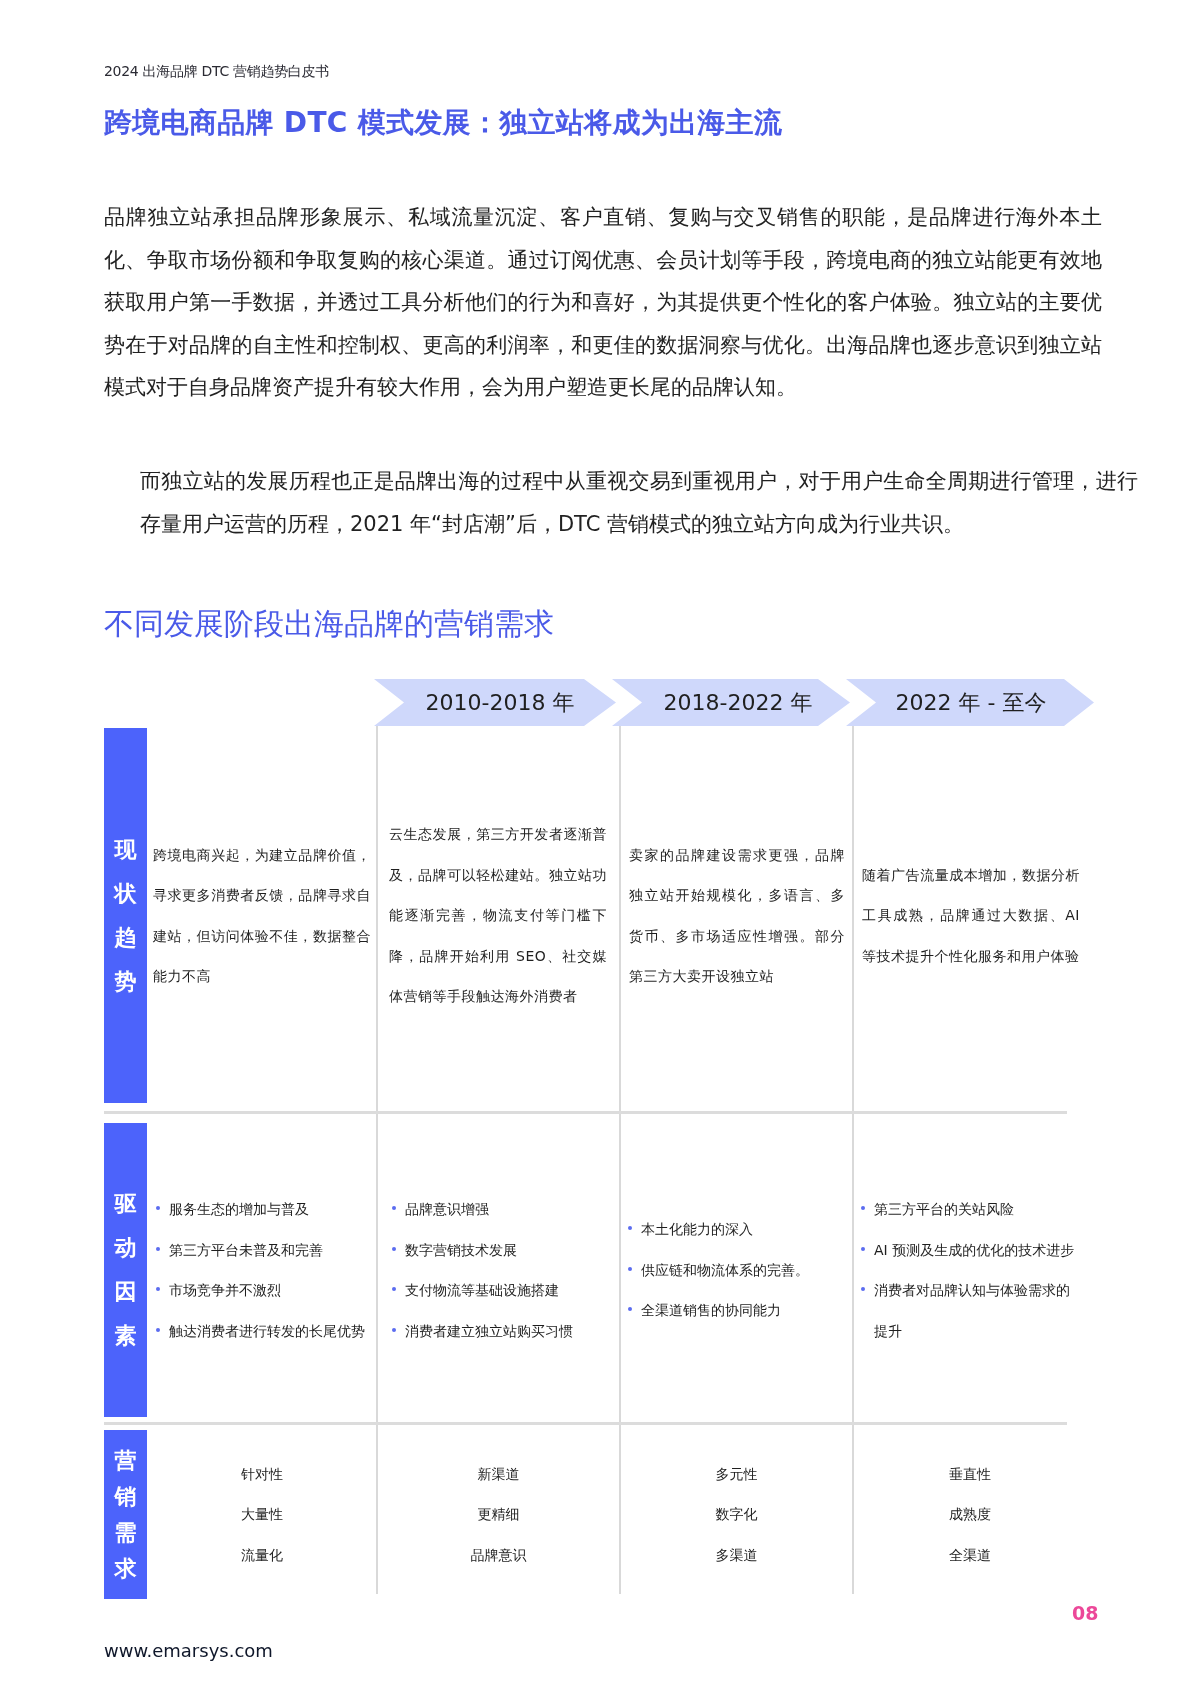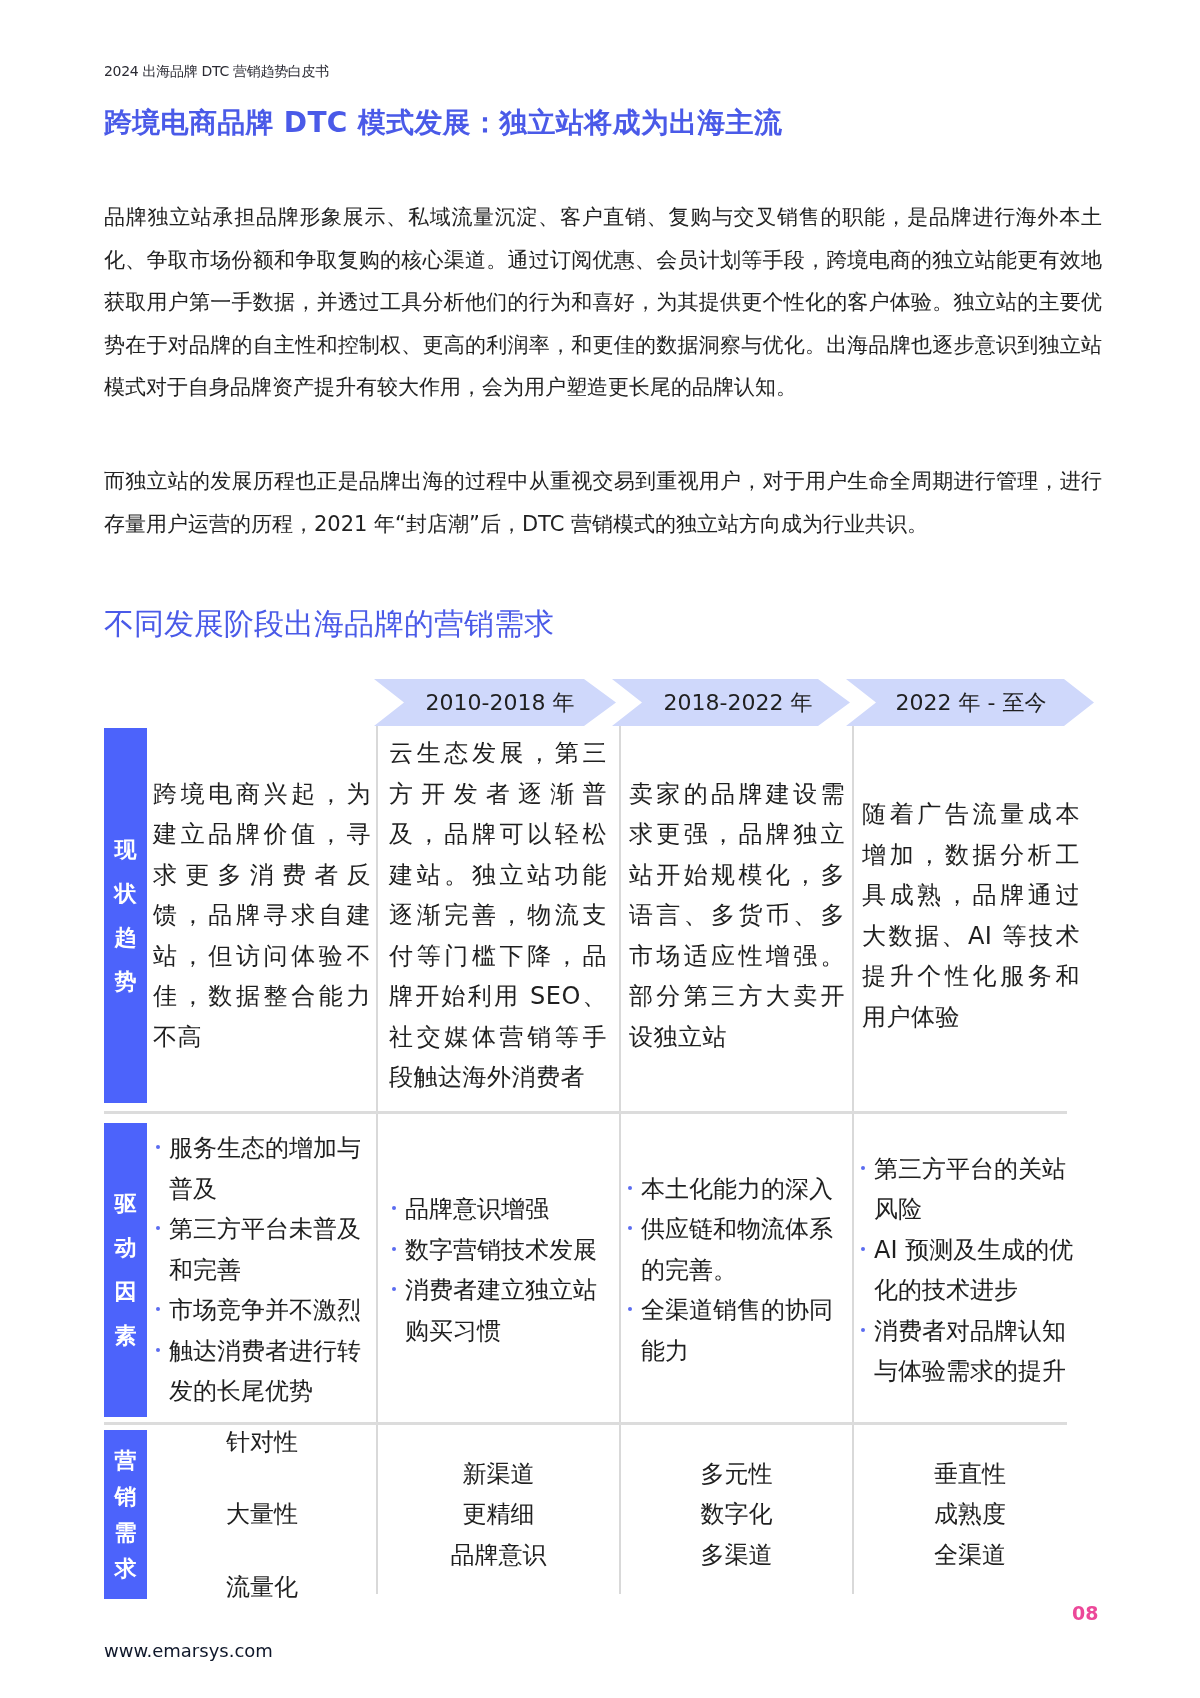--- a/index.html
+++ b/index.html
@@ -3,38 +3,38 @@
 <meta charset="utf-8">
 <style>
   html, body { margin: 0; padding: 0; background: #ffffff; }
   body { width: 1200px; height: 1698px; position: relative; overflow: hidden;
          font-family: "DejaVu Sans", "Liberation Sans", sans-serif; color: #1f1f1f; }
   .abs { position: absolute; }
   .running-head { left: 104px; top: 63px; font-size: 14px; color: #2a2a33; letter-spacing: -0.3px; text-align: right; }
   .page-title { left: 104px; top: 104px; font-size: 28px; font-weight: bold; color: #4a5ae8; letter-spacing: 0.3px; white-space: nowrap; }
   .body-text { left: 104px; width: 998px; font-size: 21px; line-height: 42.5px; color: #222; text-align: justify; margin: 0; }
   .p1 { top: 196px; }
-  .p2 { top: 460px; }
+  .p2 { top: 460px; margin-left: 36px; }
   .section-title { left: 104px; top: 604px; font-size: 30px; color: #4a5ae8; white-space: nowrap; }
 
   
   .tl-header { left: 148px; top: 679px; width: 950px; height: 47px; }
   .tl-seg { position: absolute; top: 0; height: 47px; background: #cfd8fb; display: flex; align-items: center; justify-content: center;
             font-size: 22px; color: #1f1f1f; }
   .tl-seg span { position: relative; }
 
   
   .side-bar { left: 104px; width: 43px; background: #4c63fb; color: #fff; display: flex; flex-direction: column;
               align-items: center; justify-content: center; font-size: 22px; line-height: 44px; font-weight: bold; }
   .side-bar.r3 { line-height: 36px; }
 
   .vline { width: 2px; background: #d9d9d9; }
   .hline { height: 3px; background: #dcdcdc; left: 104px; width: 963px; }
 
-  .cell { font-size: 24px; color: #1f1f1f; display: flex; flex-direction: column; justify-content: center; }
+  .cell { font-size: 14px; color: #1f1f1f; display: flex; flex-direction: column; justify-content: center; }
   .cell-text { line-height: 40.5px; letter-spacing: 0.5px; text-align: justify; }
   .bullets { list-style: none; margin: 0; padding: 0; line-height: 40.5px; }
   .bullets li { position: relative; padding-left: 14px; }
   .bullets li::before { content: ""; position: absolute; left: 1px; top: 17px; width: 4px; height: 4px; border-radius: 50%; background: #5b6cf0; }
   .needs { align-items: center; text-align: center; line-height: 40.5px; }
 
   .page-num { left: 1072px; top: 1602px; font-size: 19px; font-weight: bold; color: #ec4899; }
   .footer-url { left: 104px; top: 1640px; font-size: 18px; color: #0f172a; }
 </style>
 </head>
@@ -103,39 +103,40 @@
     <li>服务生态的增加与普及</li>
     <li>第三方平台未普及和完善</li>
     <li>市场竞争并不激烈</li>
     <li>触达消费者进行转发的长尾优势</li>
   </ul>
 </div>
 <div class="abs cell" style="left:391px; top:1123px; width:218px; height:294px;justify-content:center;">
   <ul class="bullets">
     <li>品牌意识增强</li>
     <li>数字营销技术发展</li>
+    <li>支付物流等基础设施搭建</li>
     <li>消费者建立独立站购买习惯</li>
   </ul>
 </div>
 <div class="abs cell" style="left:627px; top:1123px; width:220px; height:294px;">
   <ul class="bullets">
     <li>本土化能力的深入</li>
     <li>供应链和物流体系的完善。</li>
     <li>全渠道销售的协同能力</li>
   </ul>
 </div>
 <div class="abs cell" style="left:860px; top:1123px; width:220px; height:294px;">
   <ul class="bullets">
     <li>第三方平台的关站风险</li>
     <li>AI 预测及生成的优化的技术进步</li>
     <li>消费者对品牌认知与体验需求的提升</li>
   </ul>
 </div>
 
-<div class="abs cell needs" style="left:148px; top:1430px; width:228px; height:169px;gap:32px;">
+<div class="abs cell needs" style="left:148px; top:1430px; width:228px; height:169px;">
   <div>针对性</div>
   <div>大量性</div>
   <div>流量化</div>
 </div>
 <div class="abs cell needs" style="left:378px; top:1430px; width:241px; height:169px;">
   <div>新渠道</div>
   <div>更精细</div>
   <div>品牌意识</div>
 </div>
 <div class="abs cell needs" style="left:621px; top:1430px; width:231px; height:169px;">

